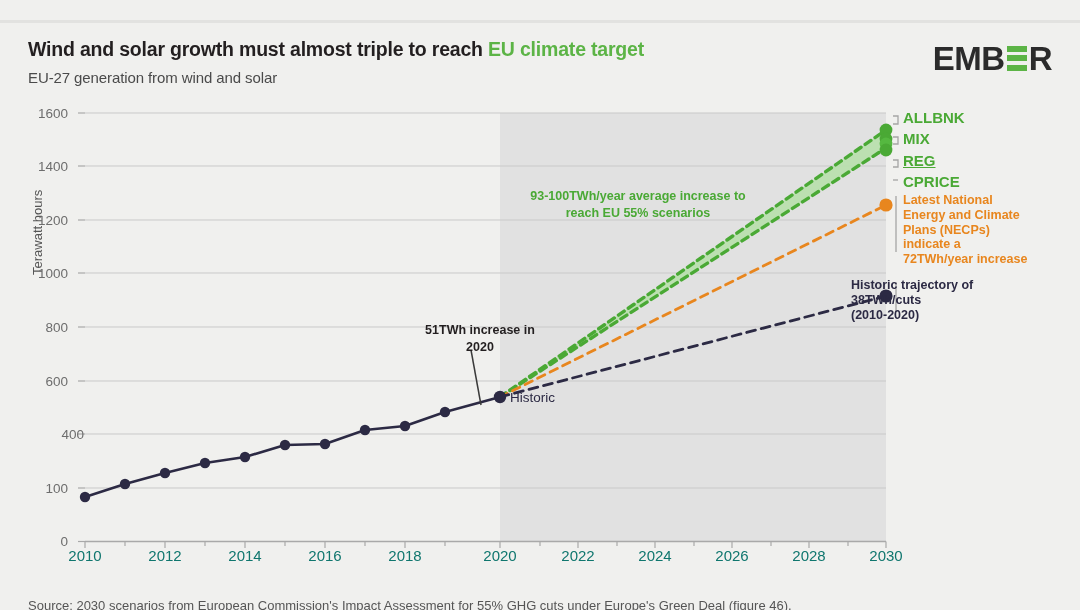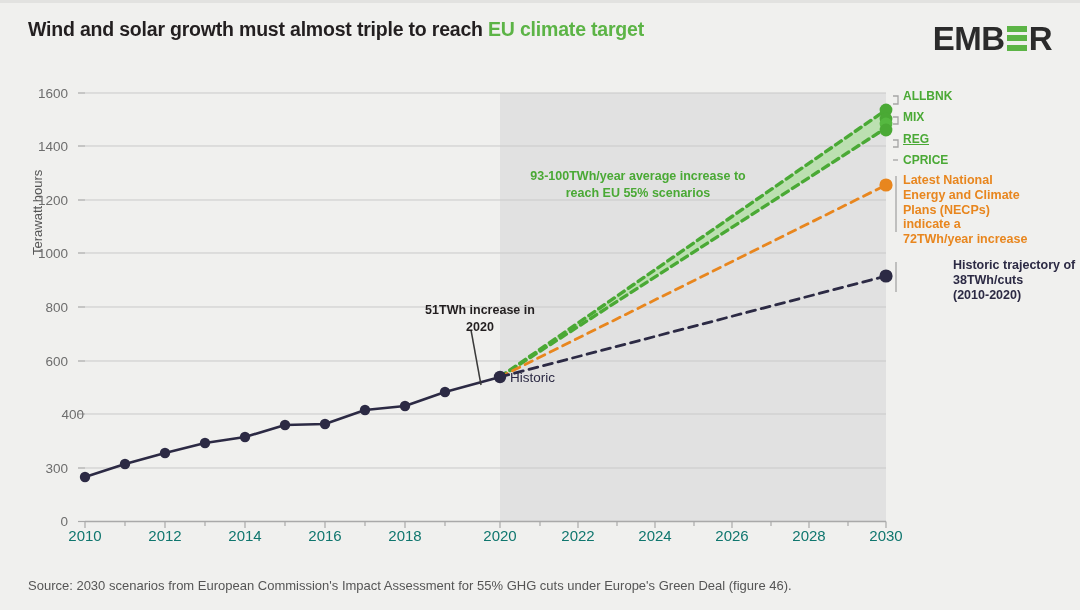--- a/index.html
+++ b/index.html
@@ -2,21 +2,21 @@
 <html><head>
 <meta charset="utf-8">
 <style>
   * { box-sizing: border-box; margin: 0; padding: 0; }
   html, body {
     width: 1080px; height: 610px;
     background: #f0f0ee;
     font-family: "Liberation Sans", sans-serif;
     overflow: hidden;
   }
-  #root { position: relative; width: 1080px; height: 496px; background: #f0f0ee; }
+  #root { position: relative; width: 1080px; height: 496px; background: #f0f0ee; margin-top: 20px; }
 
   
   #header { position: absolute; left: 28px; top: 18px; width: 820px; }
   #title {
     font-size: 19.5px; font-weight: bold; color: #231f20;
     letter-spacing: -0.2px; white-space: nowrap;
   }
   #title .accent { color: #5cb446; }
   #subtitle {
     margin-top: 8px; font-size: 15px; color: #4a4a4a;
@@ -46,21 +46,21 @@
     font-size: 13.5px; color: #6d6d6d;
     transform: translateY(-50%);
   }
   .xtick {
     position: absolute; top: 527px; width: 60px; text-align: center;
     font-size: 15px; color: #0f766e; transform: translateX(-30px);
   }
 
   
   .annot { position: absolute; font-weight: bold; line-height: 1.18; }
-  .annot.green  { color: #4aa935; font-size: 12px; }
+  .annot.green  { color: #4aa935; font-size: 15px; }
   .annot.orange { color: #e8861e; font-size: 12.5px; }
   .annot.dark   { color: #2c2a44; font-size: 12.5px; }
 
   .midannot {
     position: absolute; color: #4aa935; font-weight: bold;
     font-size: 12.5px; text-align: center; line-height: 1.35;
     width: 260px;
   }
   .callout {
     position: absolute; color: #231f20; font-weight: bold;
@@ -78,20 +78,21 @@
   #topline { position: absolute; left:0; top:0; width:1080px; height:3px; background:#e2e2e0; }
 </style>
 </head>
 <body>
 
 <div id="root">
   <div id="topline"></div>
 
   <div id="header">
     <div id="title"><span>Wind and solar growth must almost triple to reach </span><span class="accent">EU climate target</span></div>
+    <div id="subtitle">EU-27 generation from wind and solar</div>
   </div>
 
   <div id="logo">
     <span class="lw">EMB</span>
     <span class="ebars">
         <i></i>
         <i></i>
         <i></i>
       </span>
     <span class="lw">R</span>
@@ -200,21 +201,21 @@
 
   <div class="ylabel">Terawatt hours</div>
 
   <div class="ytick" style="top:93px;  left:8px;">1600</div>
   <div class="ytick" style="top:146px; left:8px;">1400</div>
   <div class="ytick" style="top:200px; left:8px;">1200</div>
   <div class="ytick" style="top:253px; left:8px;">1000</div>
   <div class="ytick" style="top:307px; left:8px;text-align:right;">800</div>
   <div class="ytick" style="top:361px; left:8px;">600</div>
   <div class="ytick" style="top:414px; left:24px;">400</div>
-  <div class="ytick" style="top:468px; left:8px;">300</div>
+  <div class="ytick" style="top:468px; left:8px;">100</div>
   <div class="ytick" style="top:521px; left:8px;">0</div>
 
   <div class="xtick" style="left:85px;">2010</div>
   <div class="xtick" style="left:165px;">2012</div>
   <div class="xtick" style="left:245px;">2014</div>
   <div class="xtick" style="left:325px;">2016</div>
   <div class="xtick" style="left:405px;">2018</div>
   <div class="xtick" style="left:500px;">2020</div>
   <div class="xtick" style="left:578px;">2022</div>
   <div class="xtick" style="left:655px;">2024</div>
@@ -240,20 +241,20 @@
   <div class="annot green" style="left:903px; top:153px;">CPRICE</div>
 
   <div class="annot orange" style="left:903px; top:173px;">
     <div>Latest National</div>
     <div>Energy and Climate</div>
     <div>Plans (NECPs)</div>
     <div>indicate a</div>
     <div>72TWh/year increase</div>
   </div>
 
-  <div class="annot dark" style="left:953px; top:258px;">
+  <div class="annot dark" style="left:851px; top:258px;">
     <div>Historic trajectory of</div>
     <div>38TWh/cuts</div>
     <div>(2010-2020)</div>
   </div>
 
   <div id="footer">Source: 2030 scenarios from European Commission's Impact Assessment for 55% GHG cuts under Europe's Green Deal (figure 46).</div>
 </div>
 
 </body></html>

